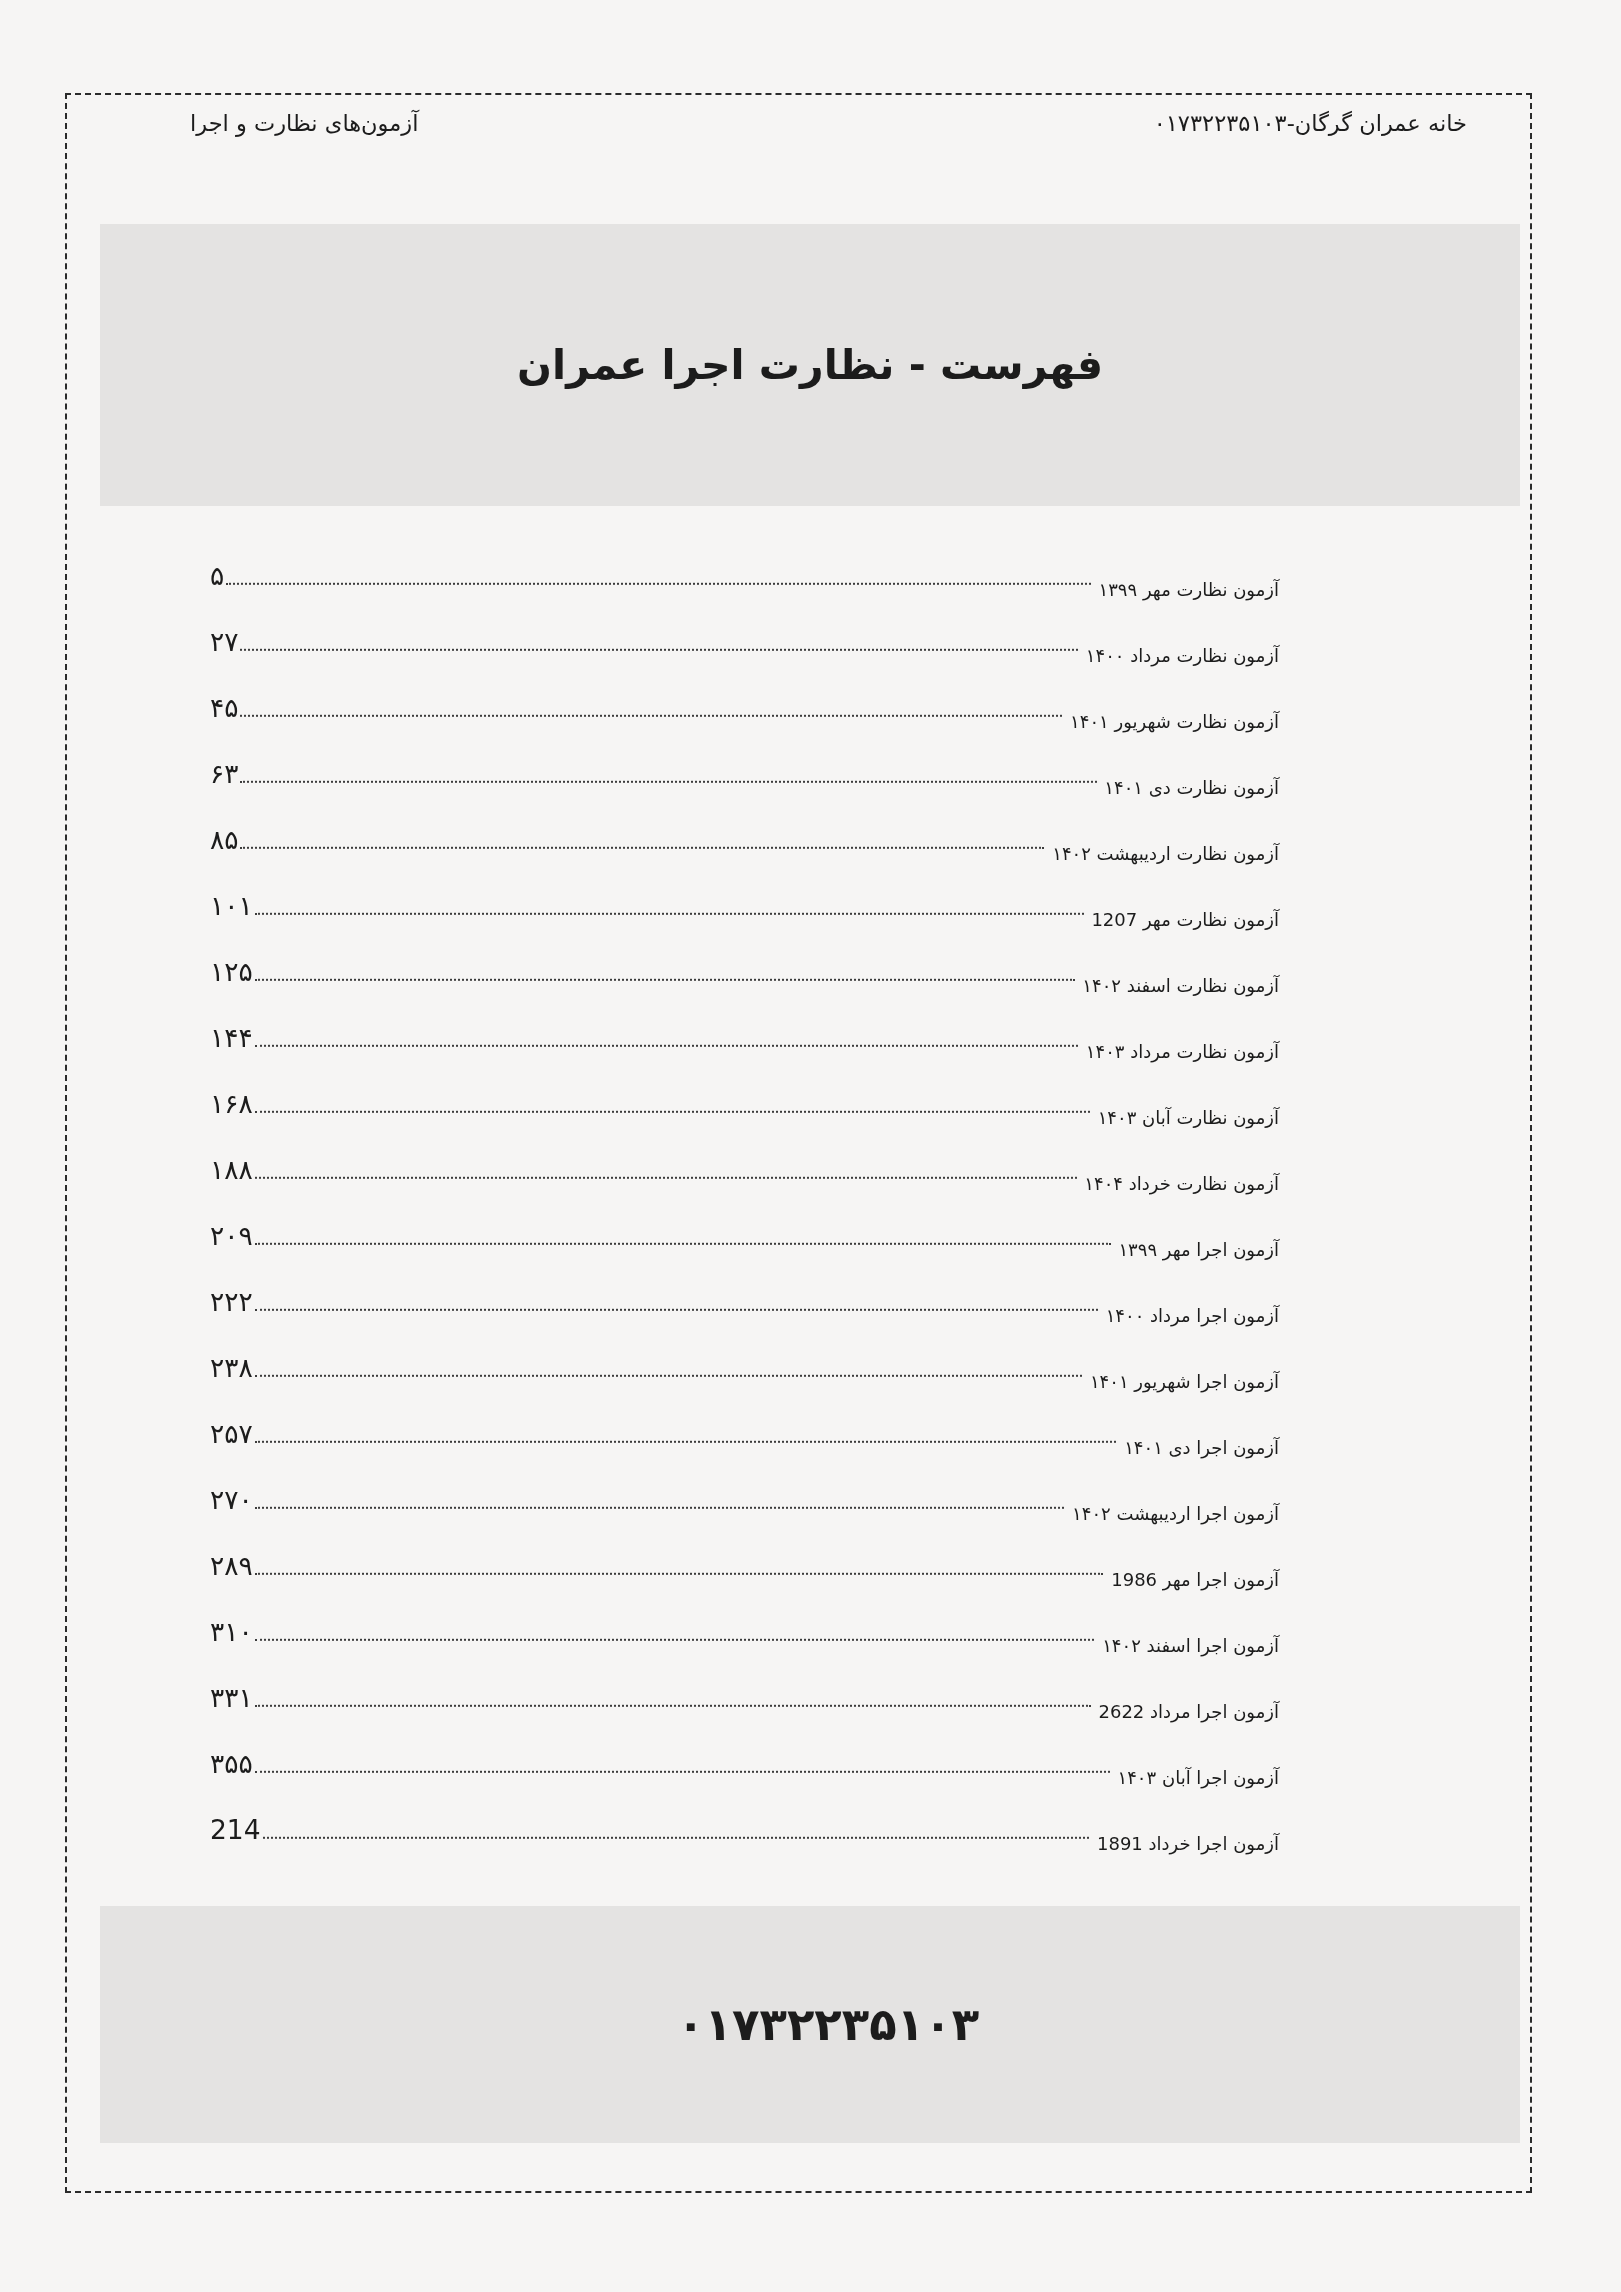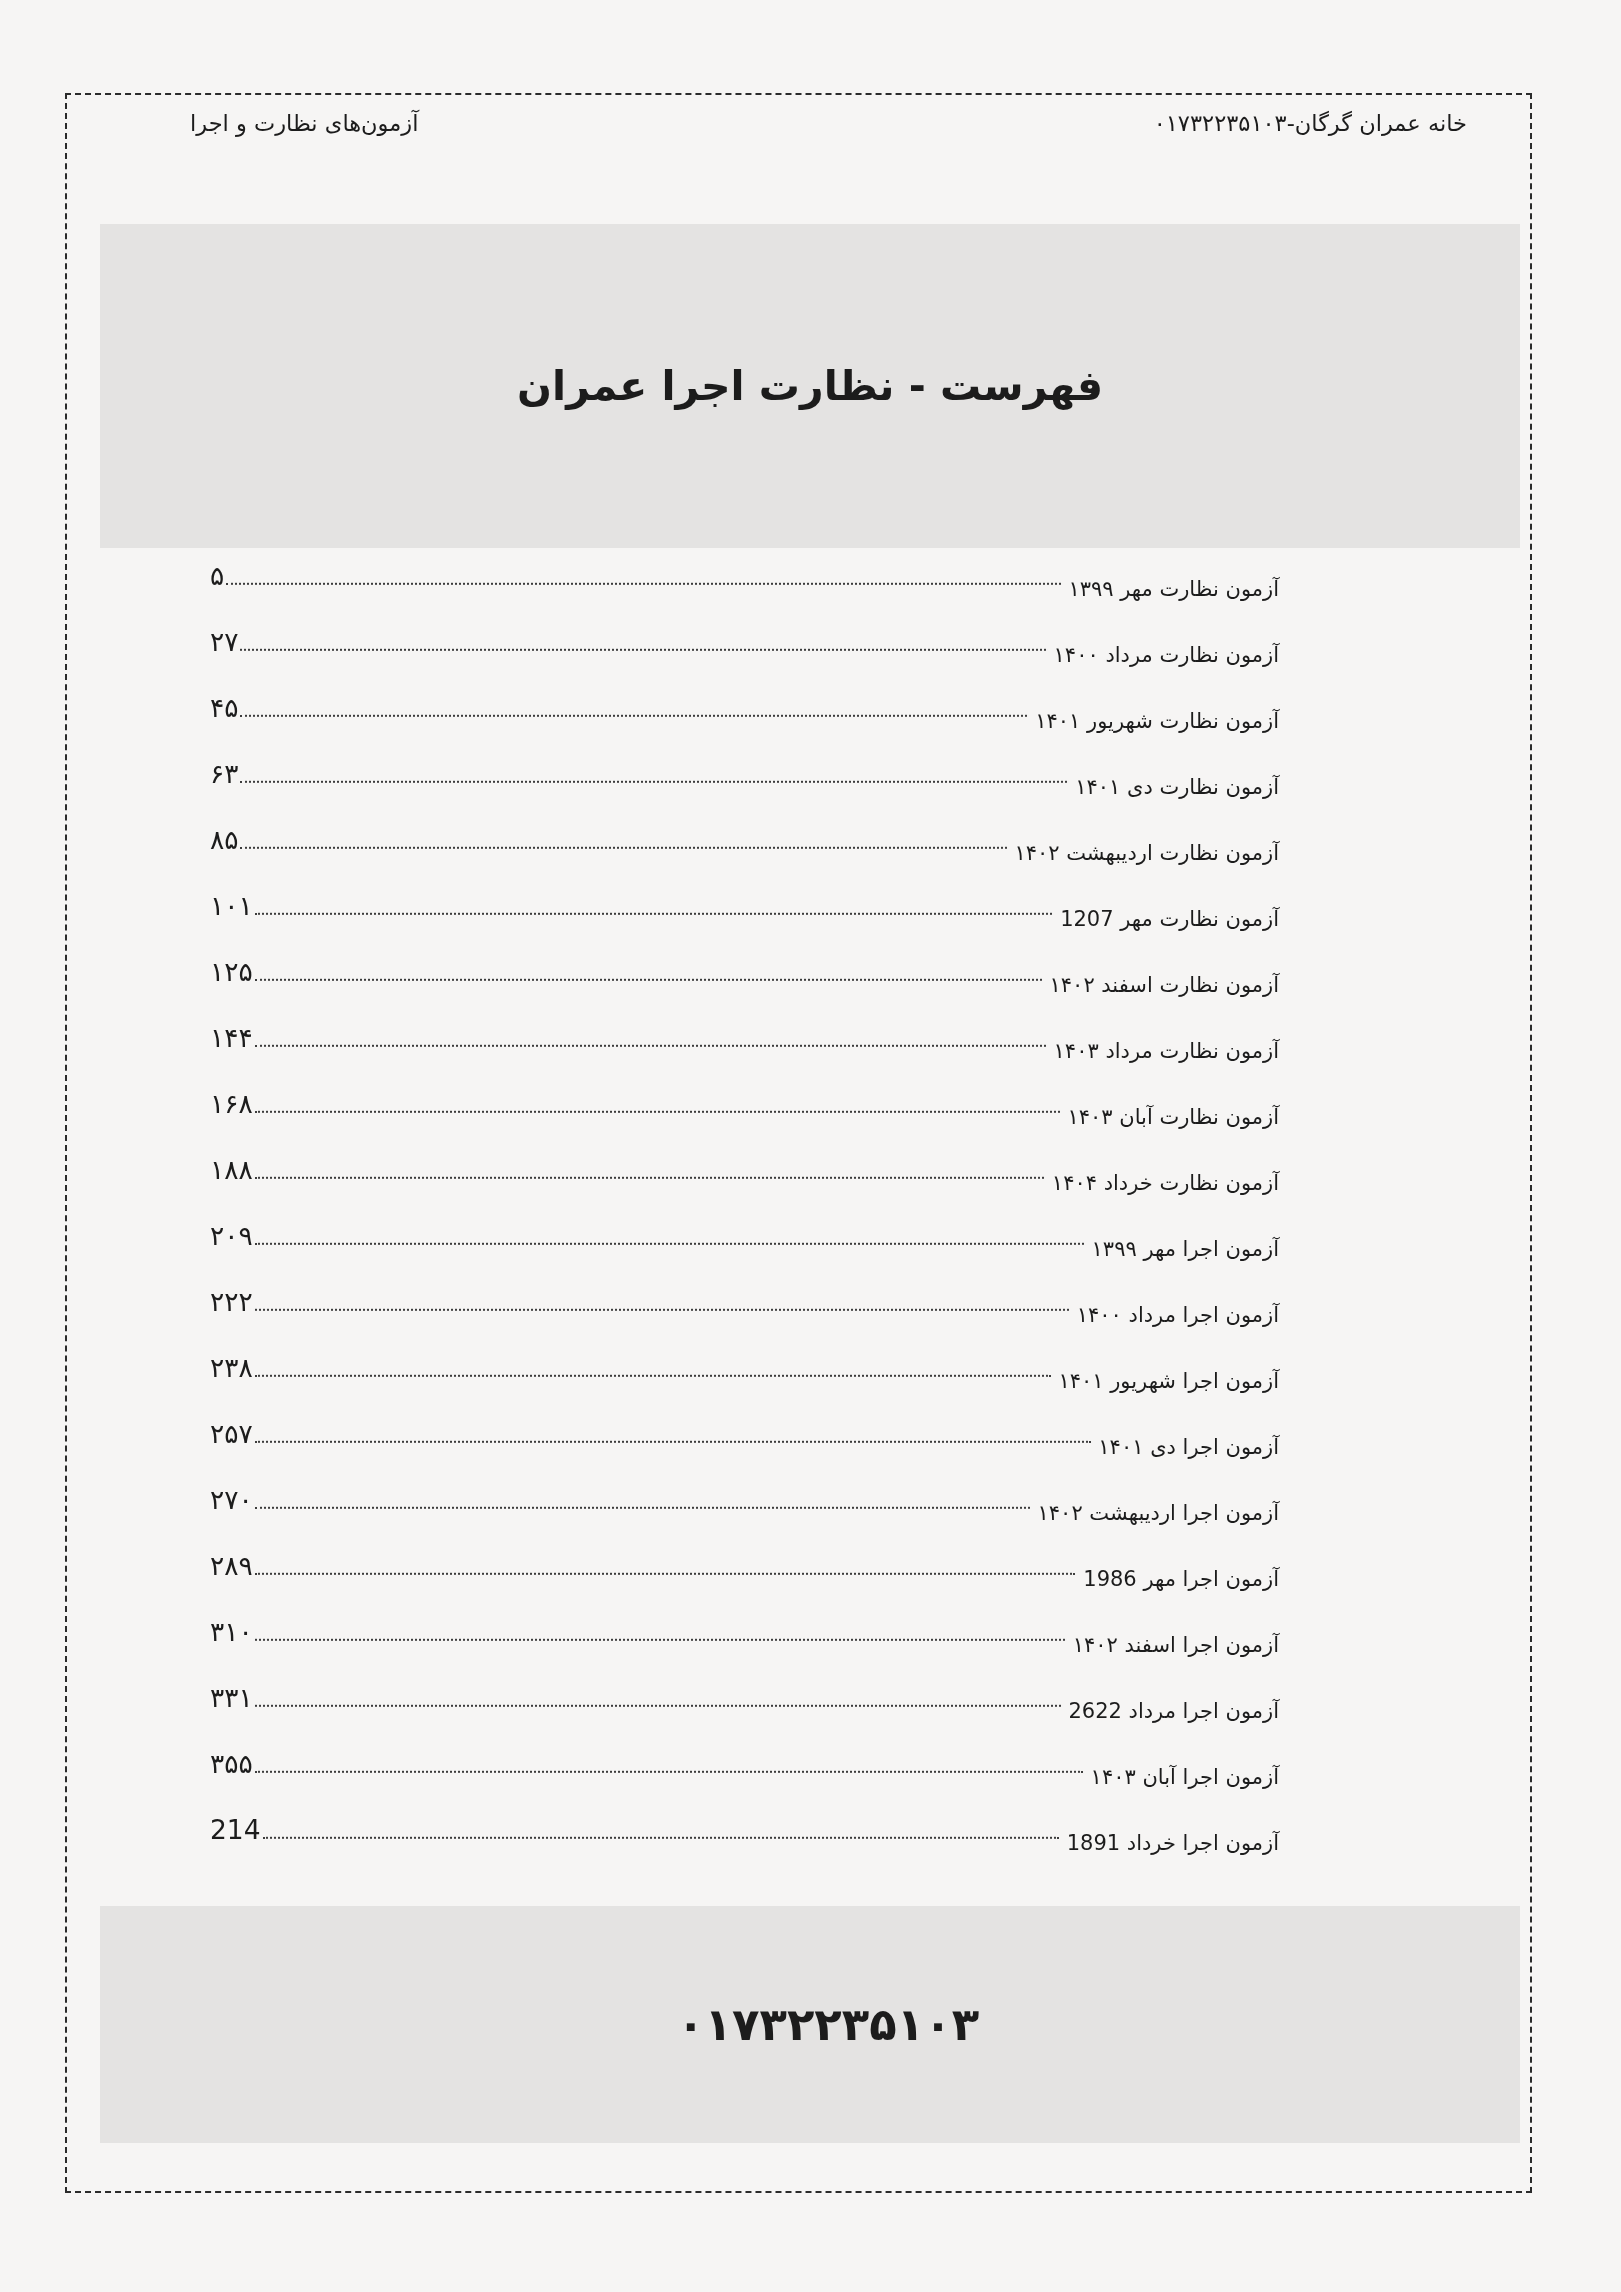--- a/index.html
+++ b/index.html
@@ -41,21 +41,21 @@
     padding: 0 63px 0 123px;
     font-size: 22.5px;
     line-height: 33px;
   }
   
   .title-banner {
     position: absolute;
     left: 33px;
     right: 9.8px;
     top: 129px;
-    height: 324px;
+    height: 282px;
     background: var(--banner-bg);
     display: flex;
     align-items: center;
     justify-content: center;
   }
   .title-banner .title-text {
     direction: rtl;
     font-weight: bold;
     font-size: 41px;
     letter-spacing: 0.5px;
@@ -67,21 +67,21 @@
     left: 143px;
     right: 251px;
   }
   .toc-row {
     display: flex;
     direction: rtl;
     align-items: center;
     height: 66px;
   }
   .toc-label {
-    font-size: 21px;
+    font-size: 18px;
     white-space: nowrap;
     padding-left: 7.8px;
     margin-top: 28px;
   }
   .toc-leader {
     flex: 1;
     height: 0;
     border-bottom: 2.5px dotted var(--leader-color);
     transform: translateY(8.8px);
   }

